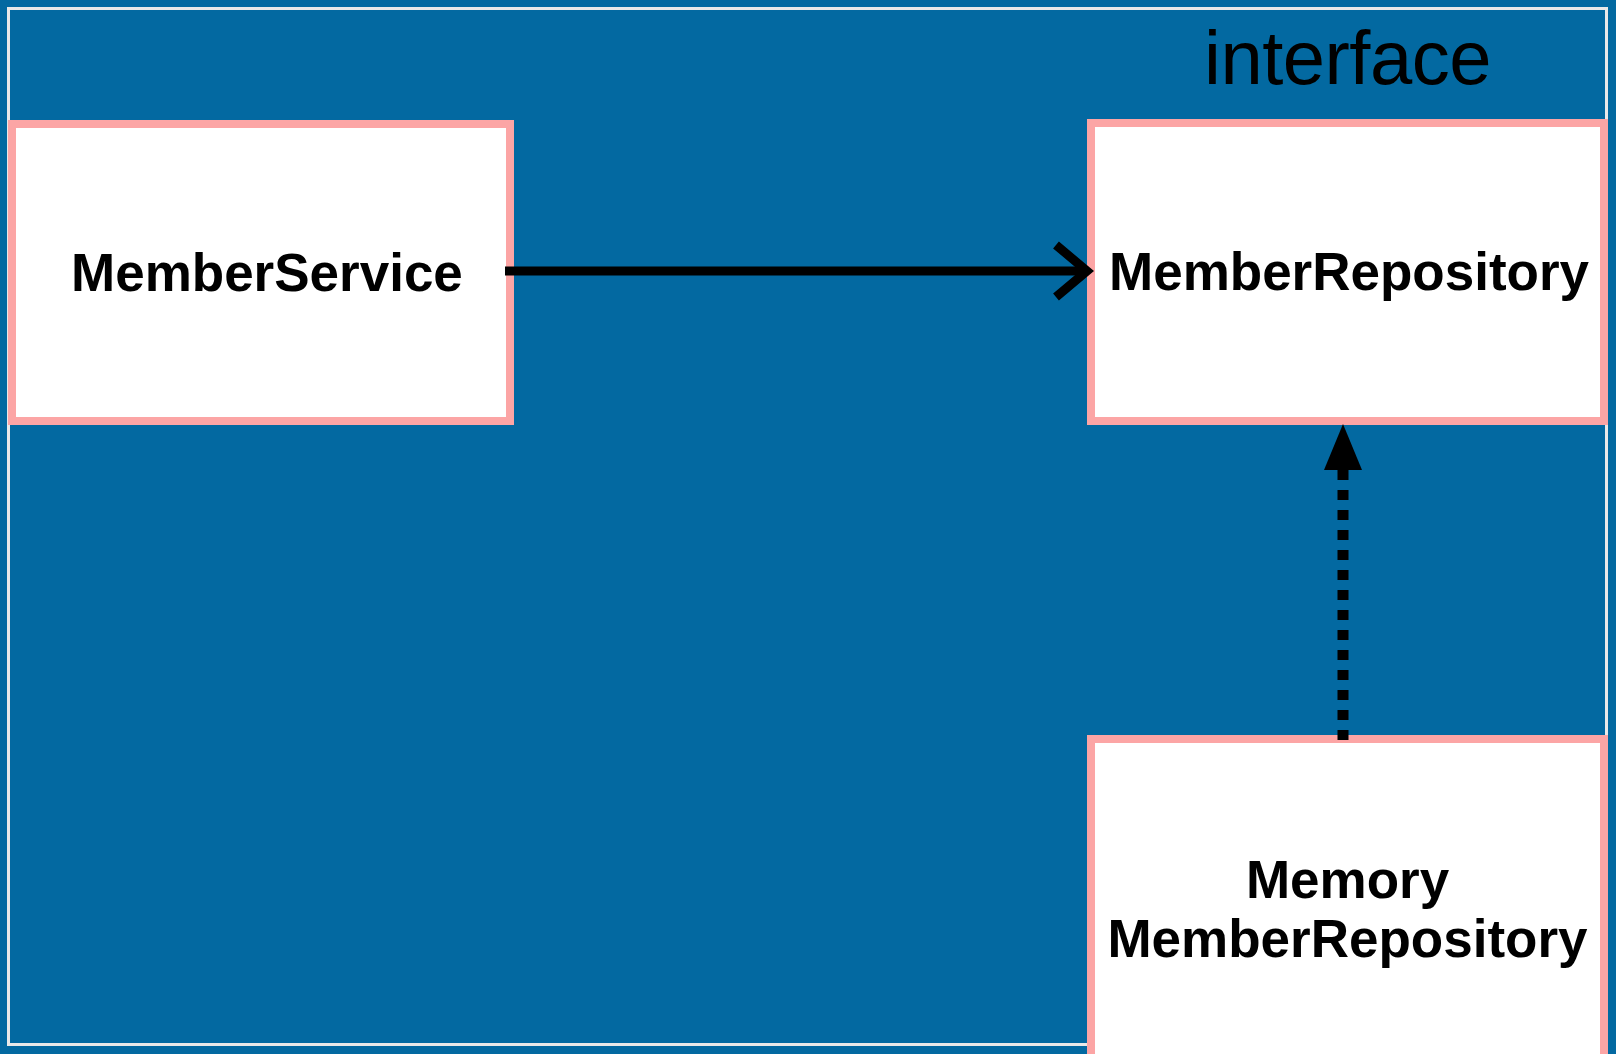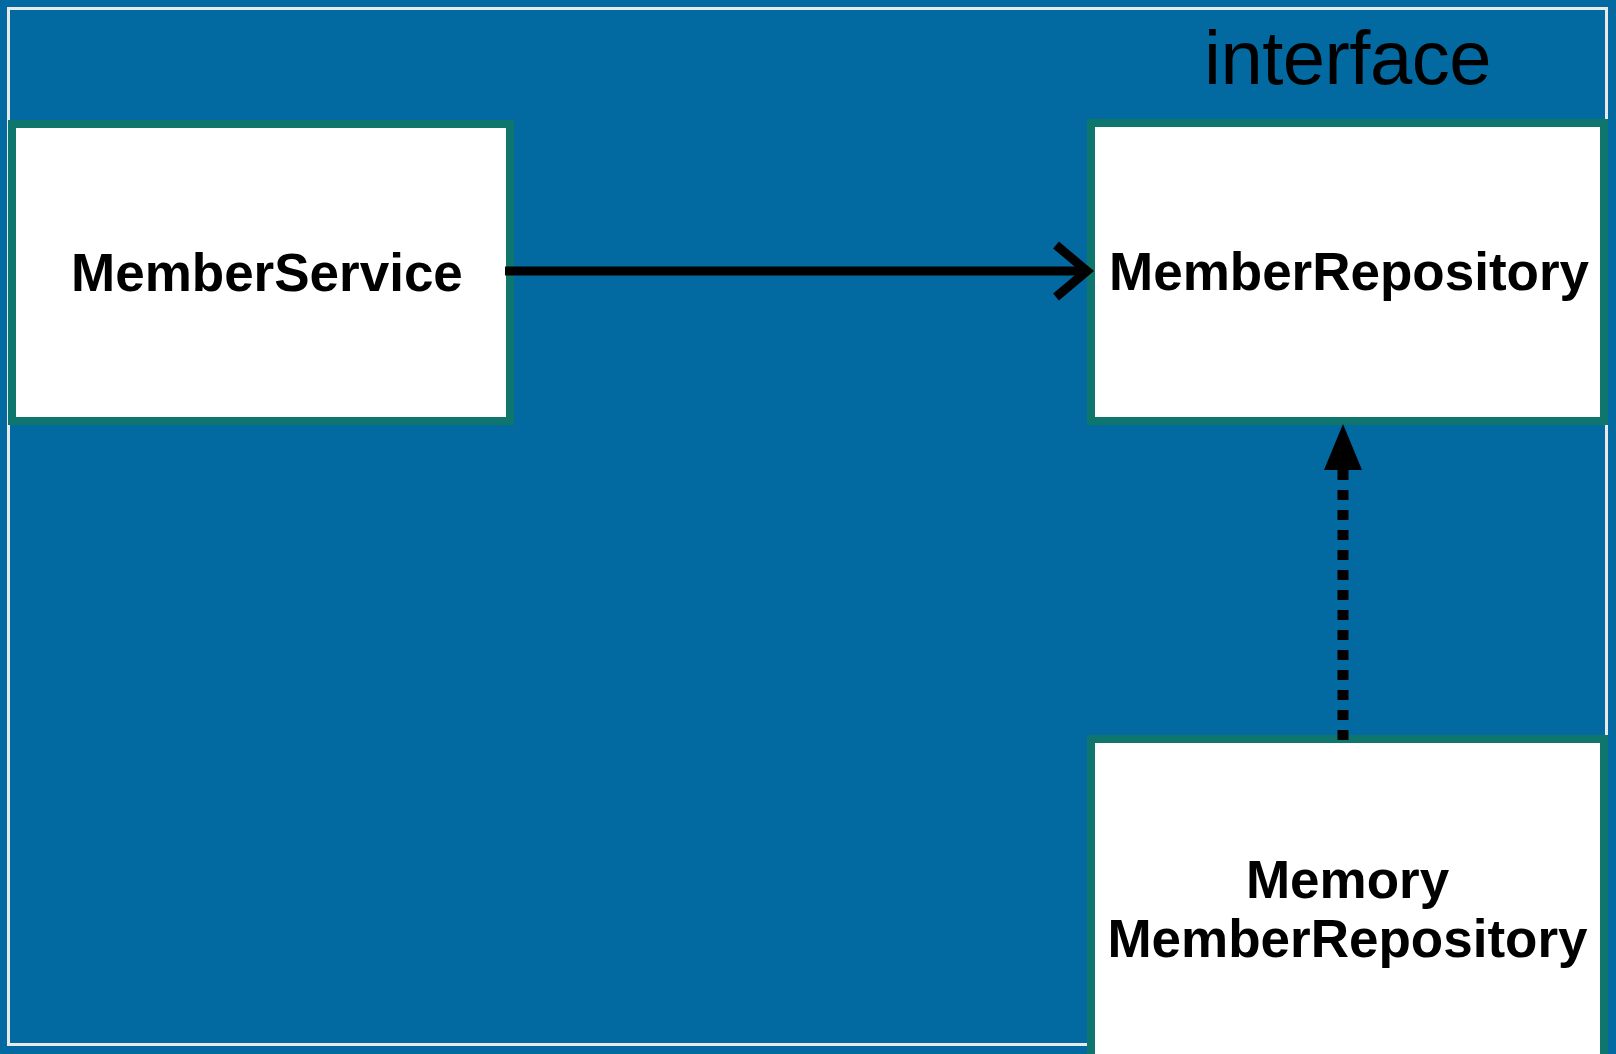--- a/index.html
+++ b/index.html
@@ -28,21 +28,21 @@
     height: 1039px;
     border: 3px solid #e9e9e9;
     box-sizing: border-box;
     pointer-events: none;
   }
 
   .uml-box {
     position: absolute;
     box-sizing: border-box;
     background: #ffffff;
-    border: 8px solid #0f766e;
+    border: 8px solid #fca5a5;
     display: flex;
     align-items: center;
     color: #000000;
     font-weight: bold;
     line-height: 1.12;
   }
 
   
   #box-member-service {
     left: 8px;

